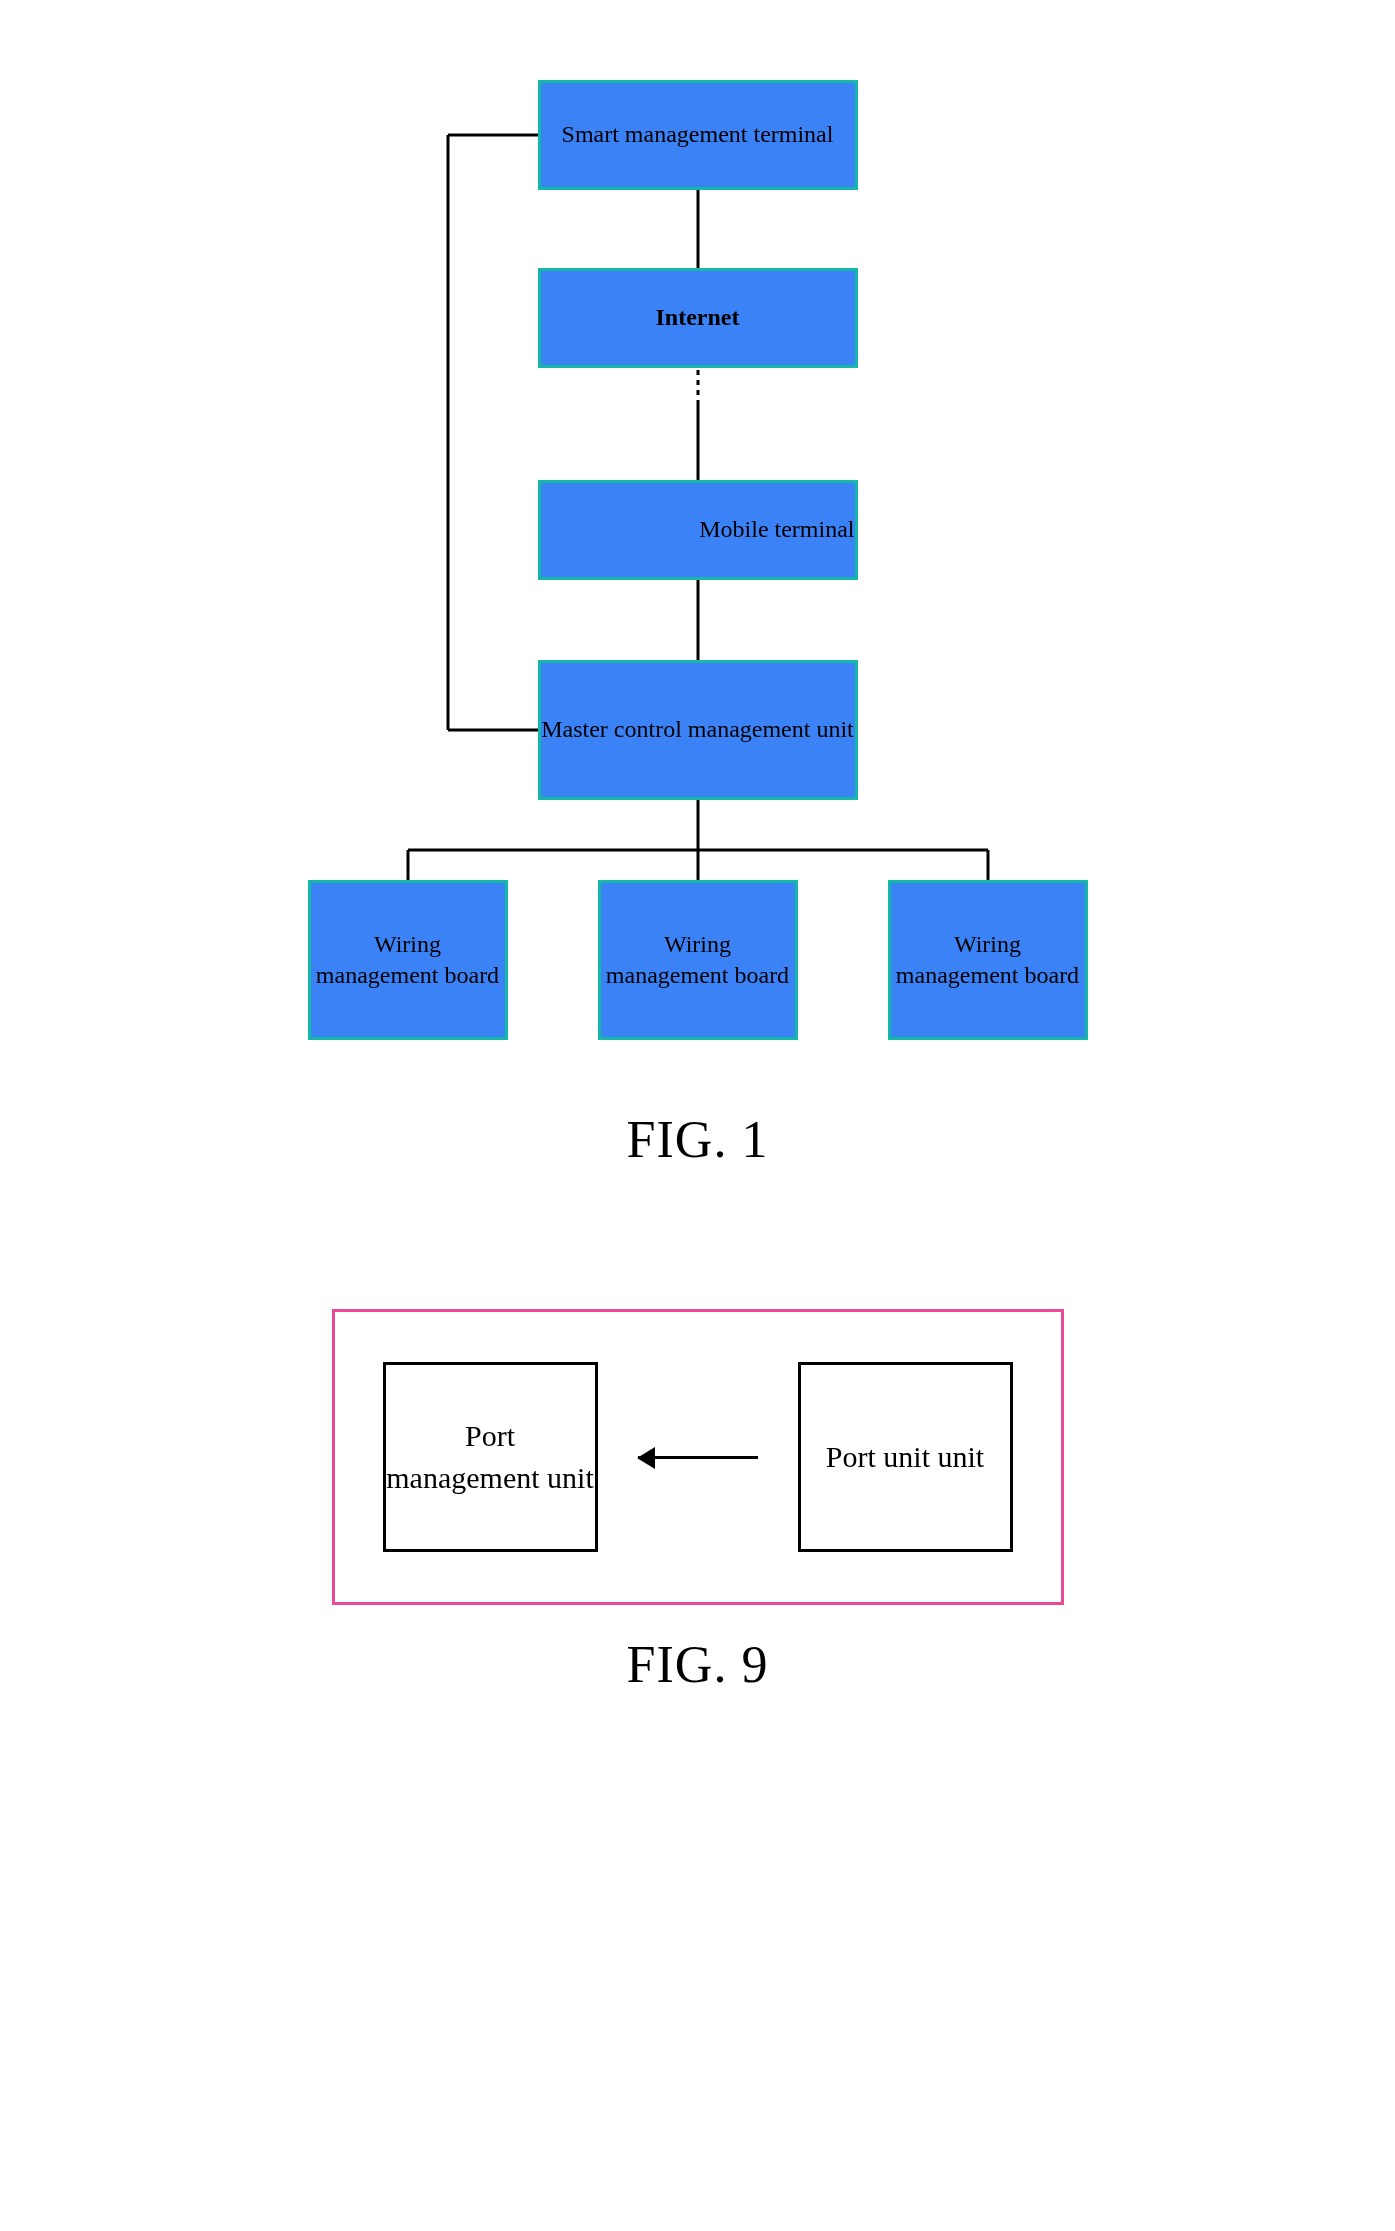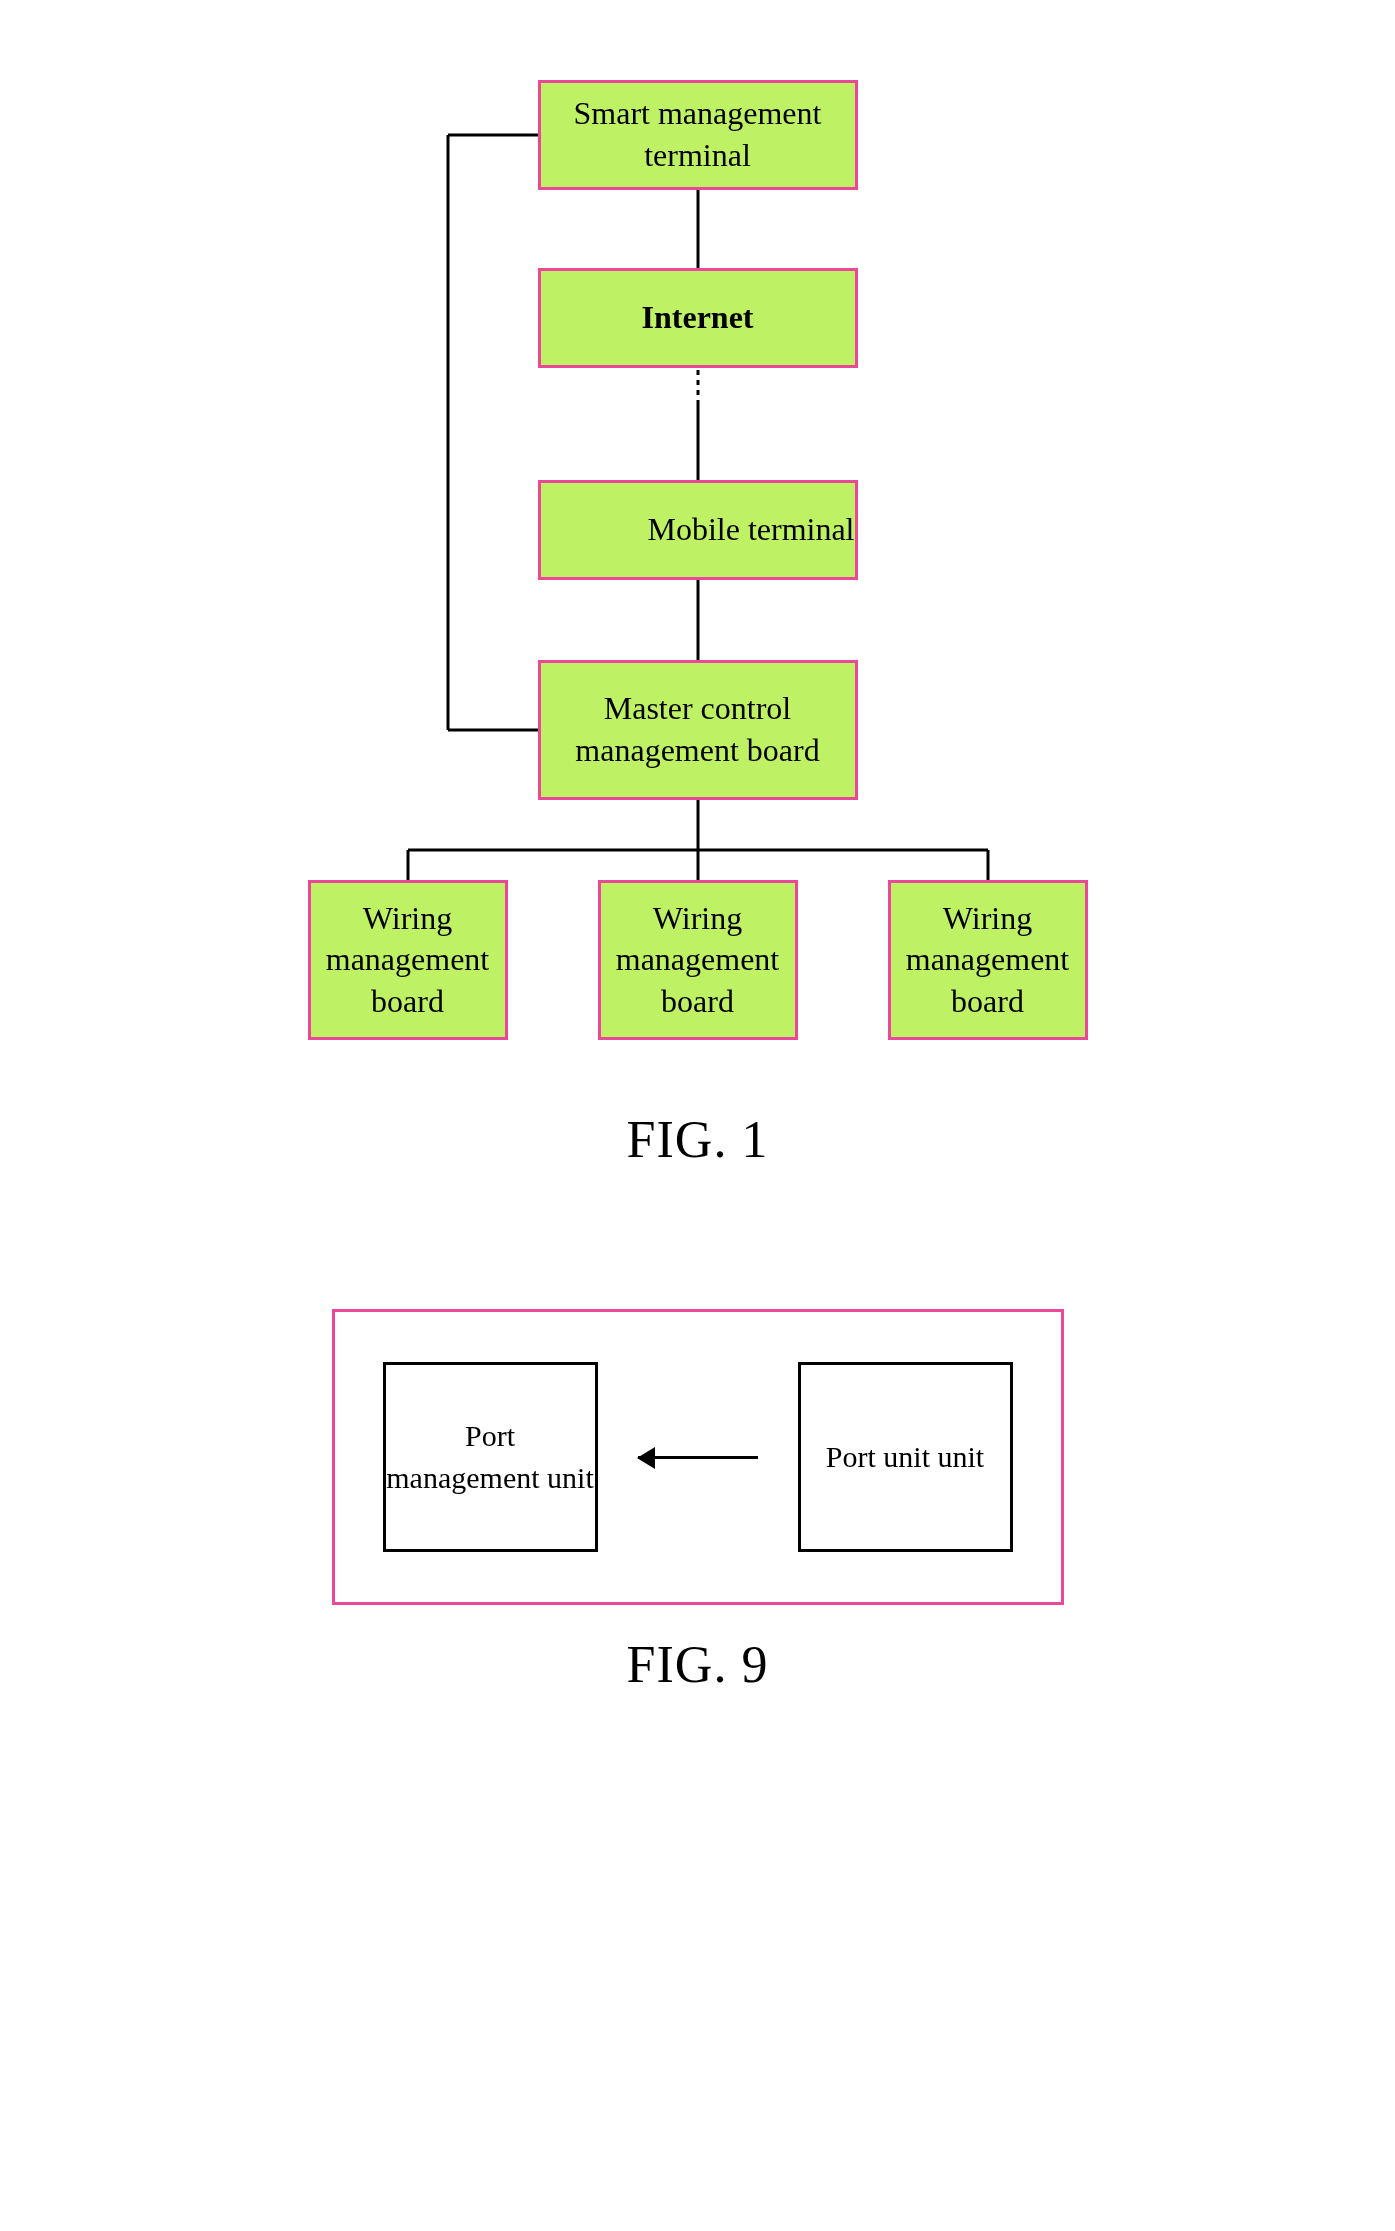--- a/index.html
+++ b/index.html
@@ -32,27 +32,27 @@
 
     
     .fig1-container {
       position: relative;
       width: 900px;
       height: 1020px;
     }
 
     .box {
       position: absolute;
-      border: 3px solid #ec4899;
-      background: #bef264;
+      border: 3px solid #14b8a6;
+      background: #3b82f6;
       display: flex;
       align-items: center;
       justify-content: center;
       text-align: center;
-      font-size: 32px;
+      font-size: 24px;
       line-height: 1.3;
     }
 
     
     .box-smart {
       width: 320px;
       height: 110px;
       top: 20px;
       left: 290px;
     }
@@ -208,21 +208,21 @@
     <div class="box box-internet">
       <span><strong>Internet</strong></span>
     </div>
 
     <div class="box box-mobile">
       <span>Mobile terminal</span>
     </div>
 
     <div class="box box-master">
       <span>Master control
-management board</span>
+management unit</span>
     </div>
 
     <div class="box box-wiring-left">
       <span>Wiring
 management
 board</span>
     </div>
 
     <div class="box box-wiring-center">
       <span>Wiring

